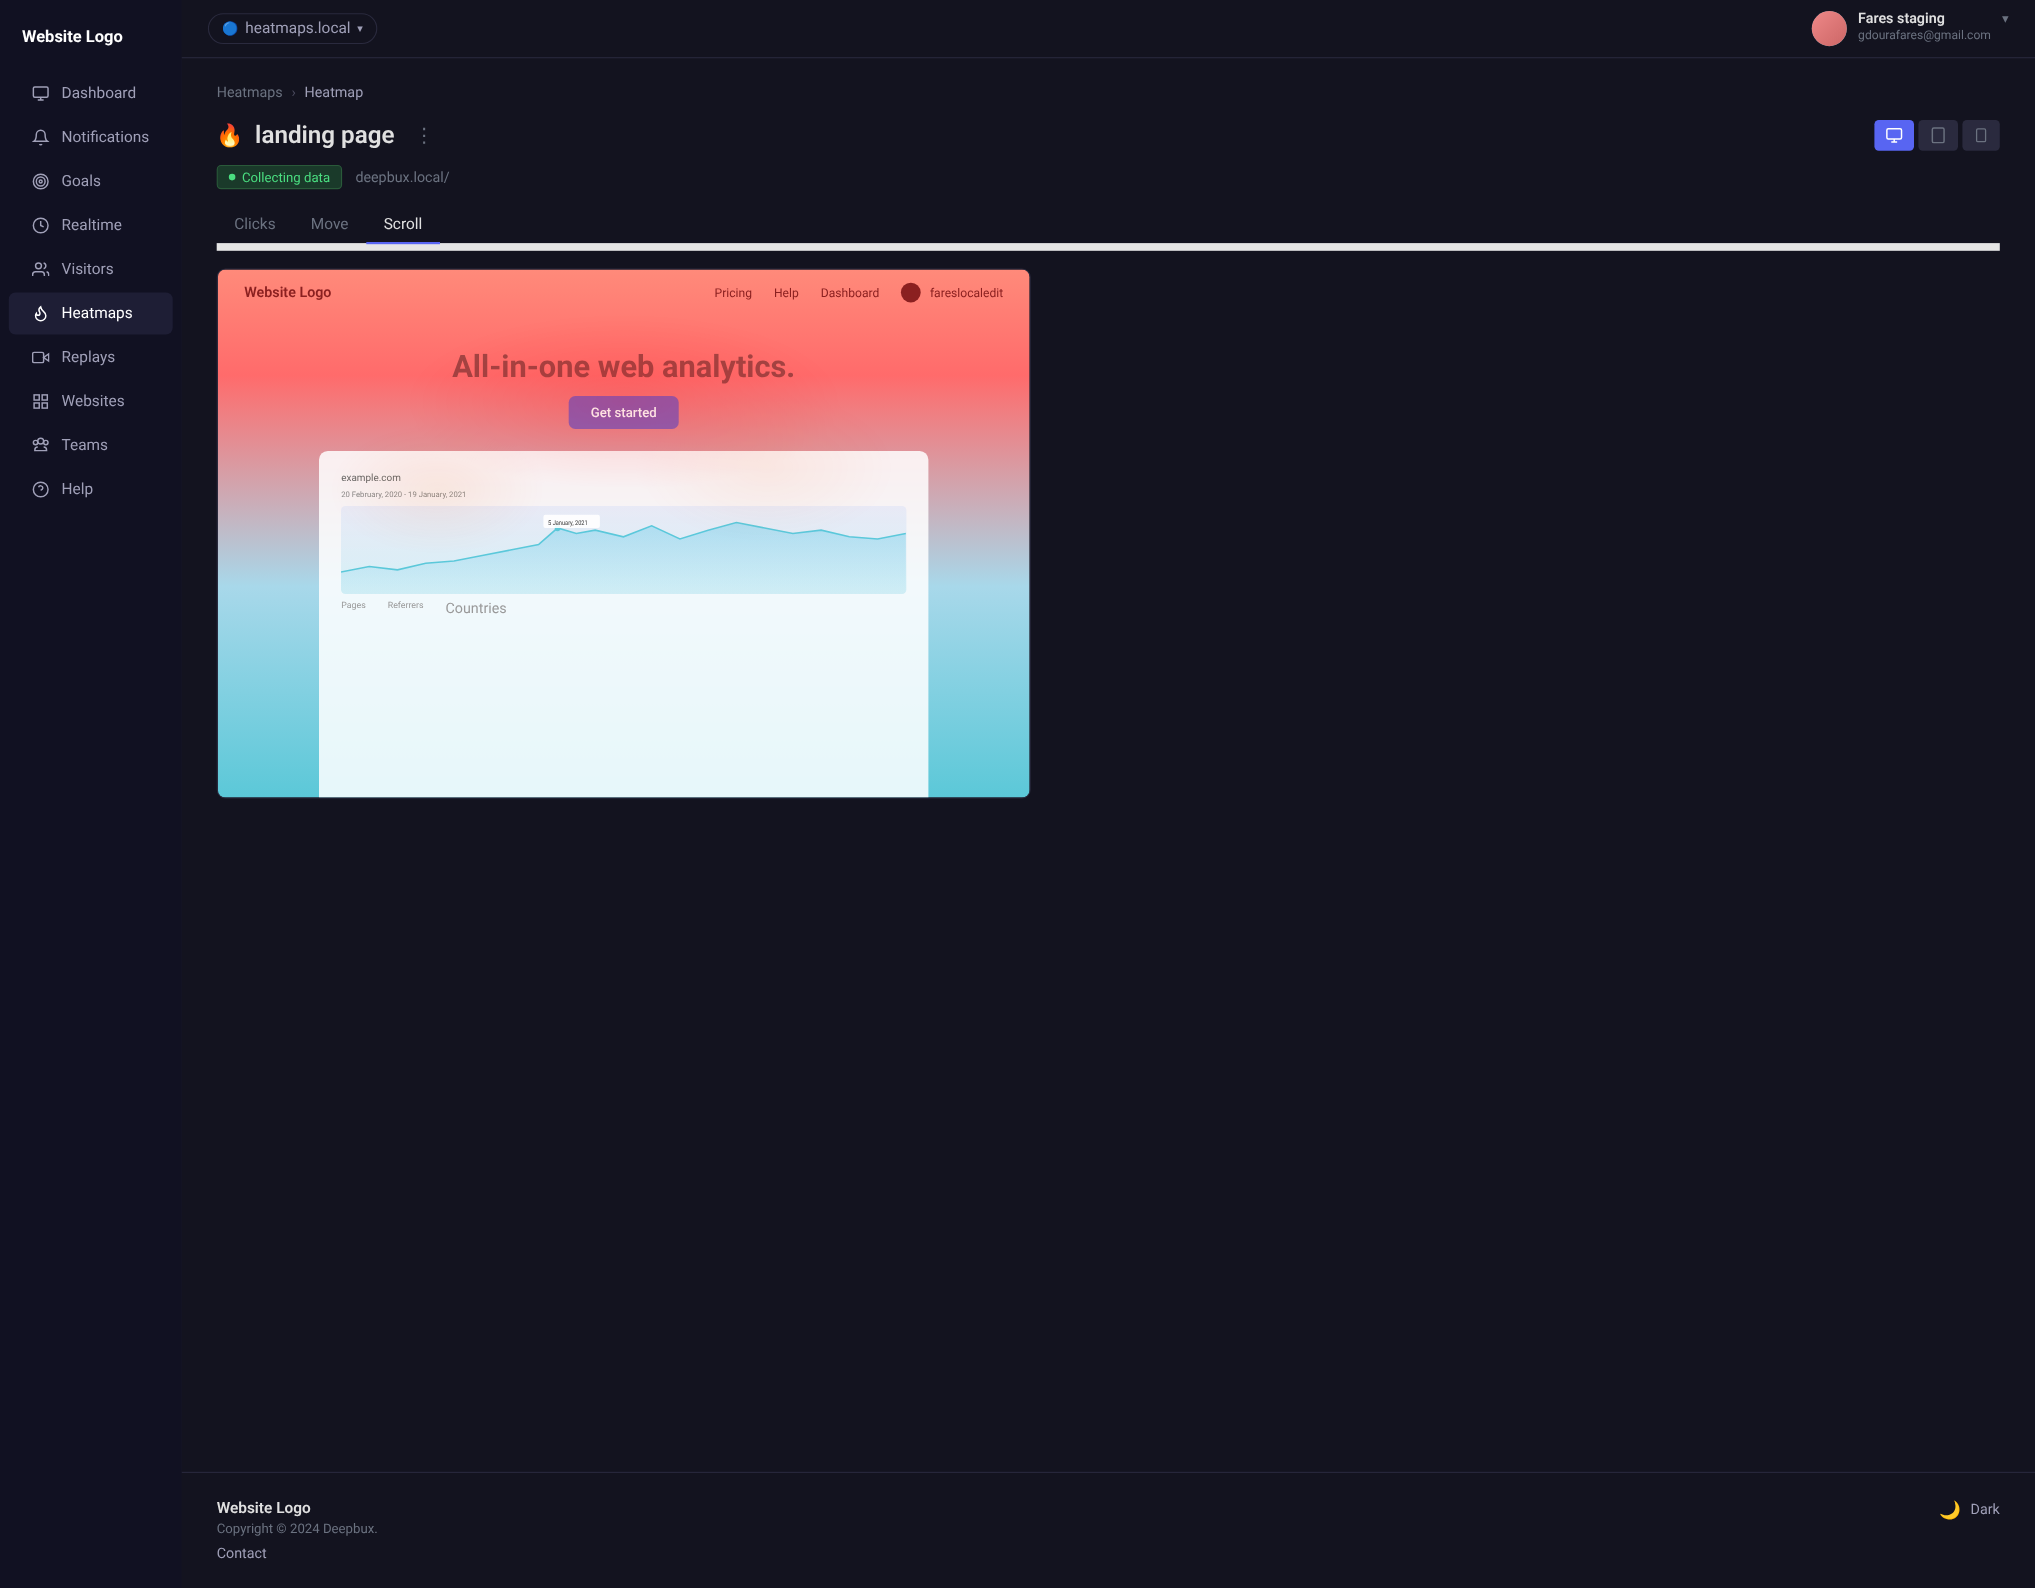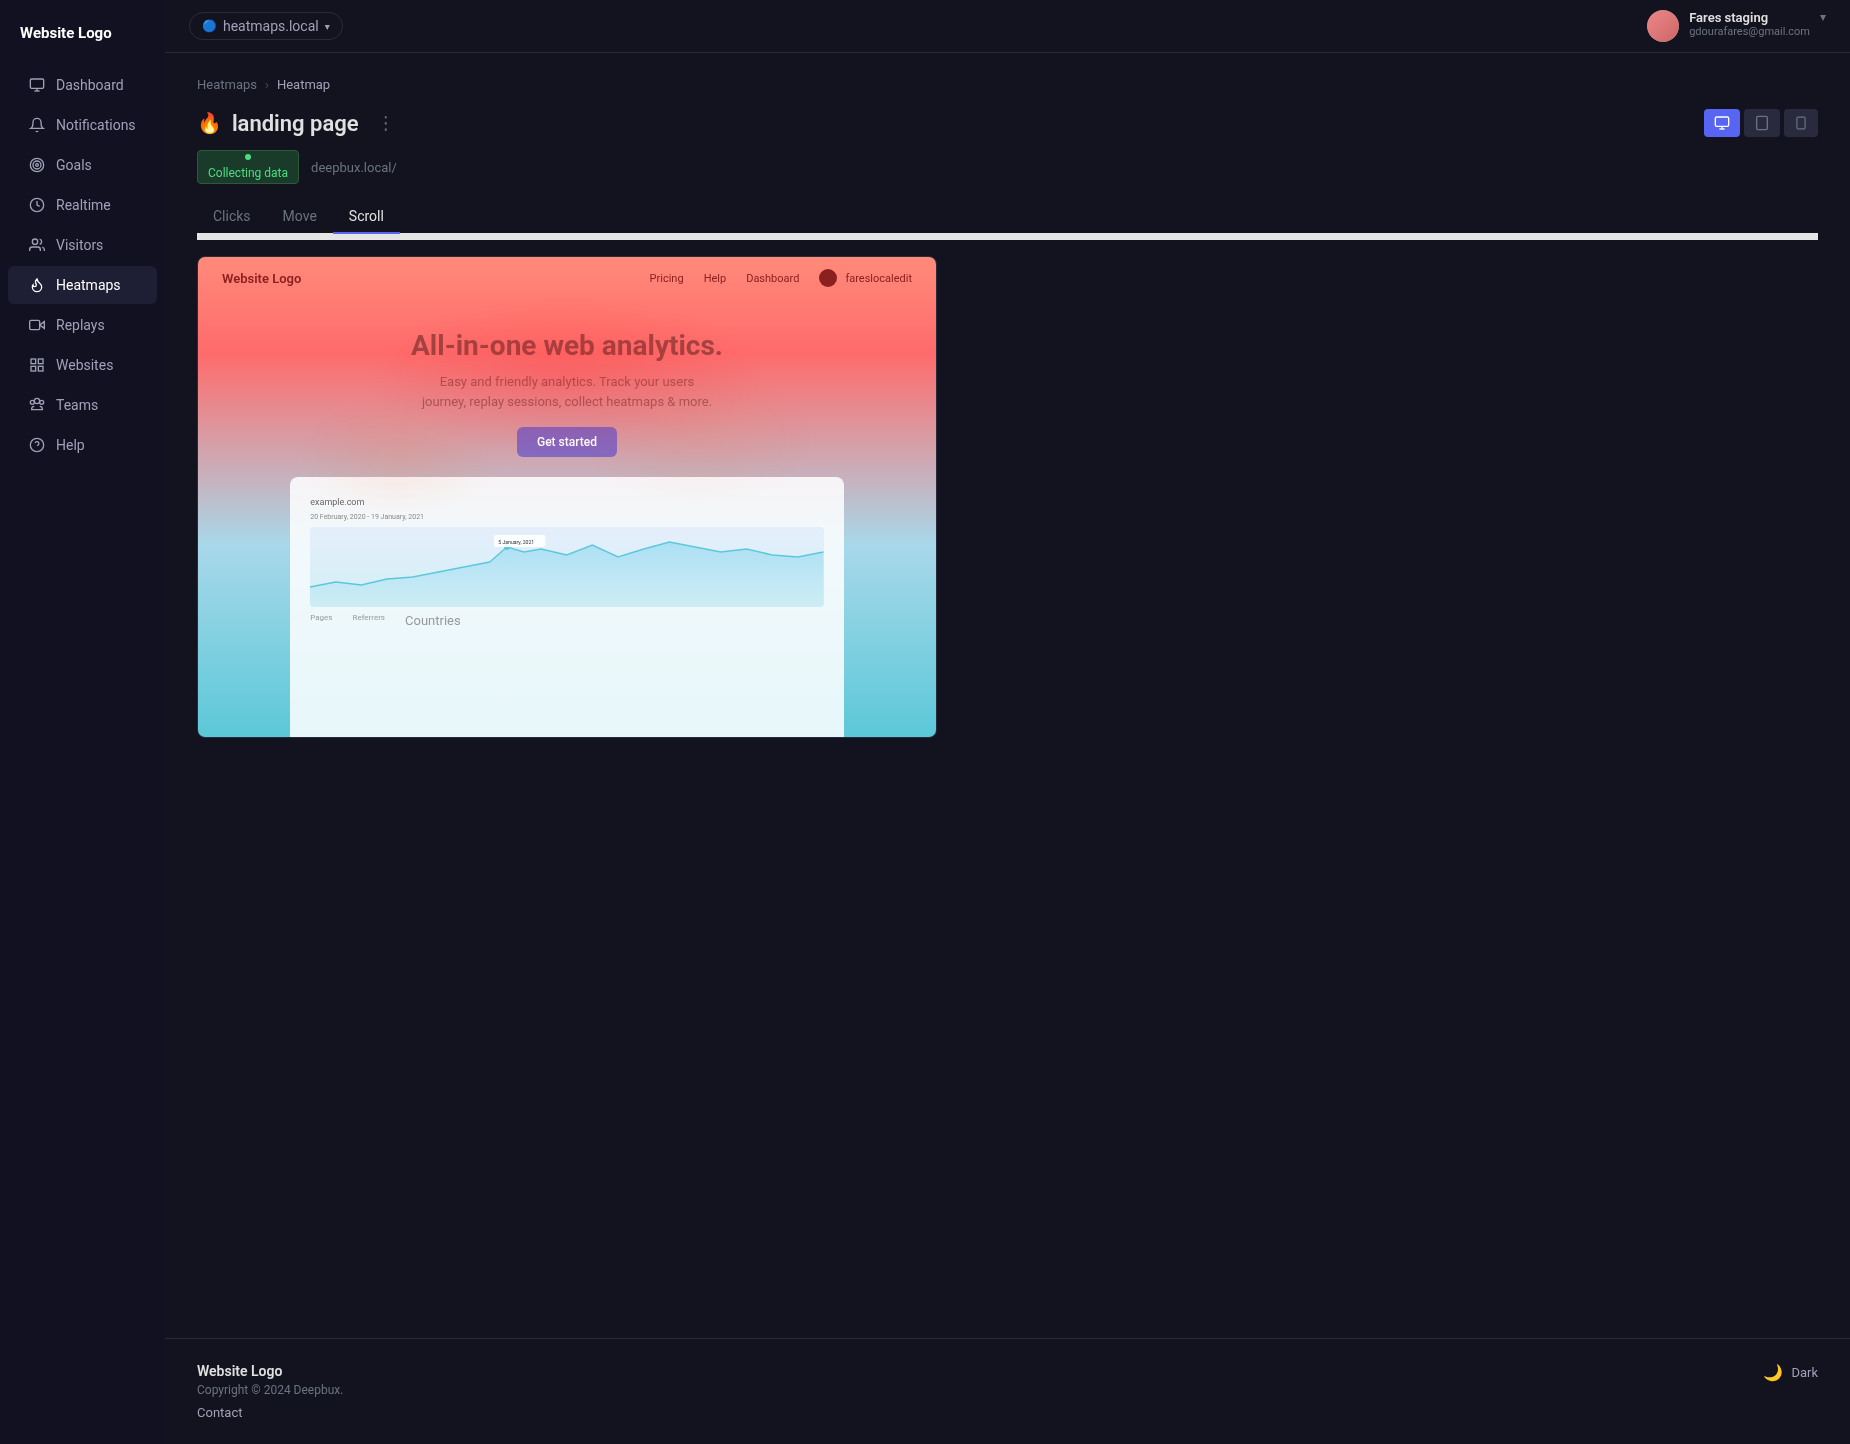--- a/index.html
+++ b/index.html
@@ -195,21 +195,20 @@
     .status-badge {
       display: flex;
       align-items: center;
       gap: 6px;
       background: #1a3a2a;
       color: #4ade80;
       font-size: 12px;
       padding: 3px 10px;
       border-radius: 4px;
       border: 1px solid #2a5a3a;
-      flex-direction: column;
     }
     .status-dot {
       width: 6px;
       height: 6px;
       border-radius: 50%;
       background: #4ade80;
     }
     .status-url {
       font-size: 13px;
       color: #6b7280;
@@ -591,24 +590,20 @@
               <span>Dashboard</span>
             </div>
             <div class="sim-nav-user">
               <div class="sim-nav-avatar"></div>
               <span>fareslocaledit</span>
             </div>
           </div>
 
           <div class="sim-hero">
             <div class="sim-hero-title">All-in-one web analytics.</div>
-            <div class="sim-hero-sub">
-              <span>Easy and friendly analytics. Track your users</span><br>
-              <span>journey, replay sessions, collect heatmaps &amp; more.</span>
-            </div>
             <div class="sim-cta">Get started</div>
           </div>
 
           <div class="sim-dashboard">
             <div class="sim-dash-url">example.com</div>
             <div style="font-size:7px;color:#888;margin-bottom:6px;">20 February, 2020 - 19 January, 2021</div>
             <div class="sim-chart">
               <svg width="100%" height="100%" viewBox="0 0 600 80" preserveAspectRatio="none">
                 <defs>
                   <linearGradient id="chartGrad" x1="0" y1="0" x2="0" y2="1">

